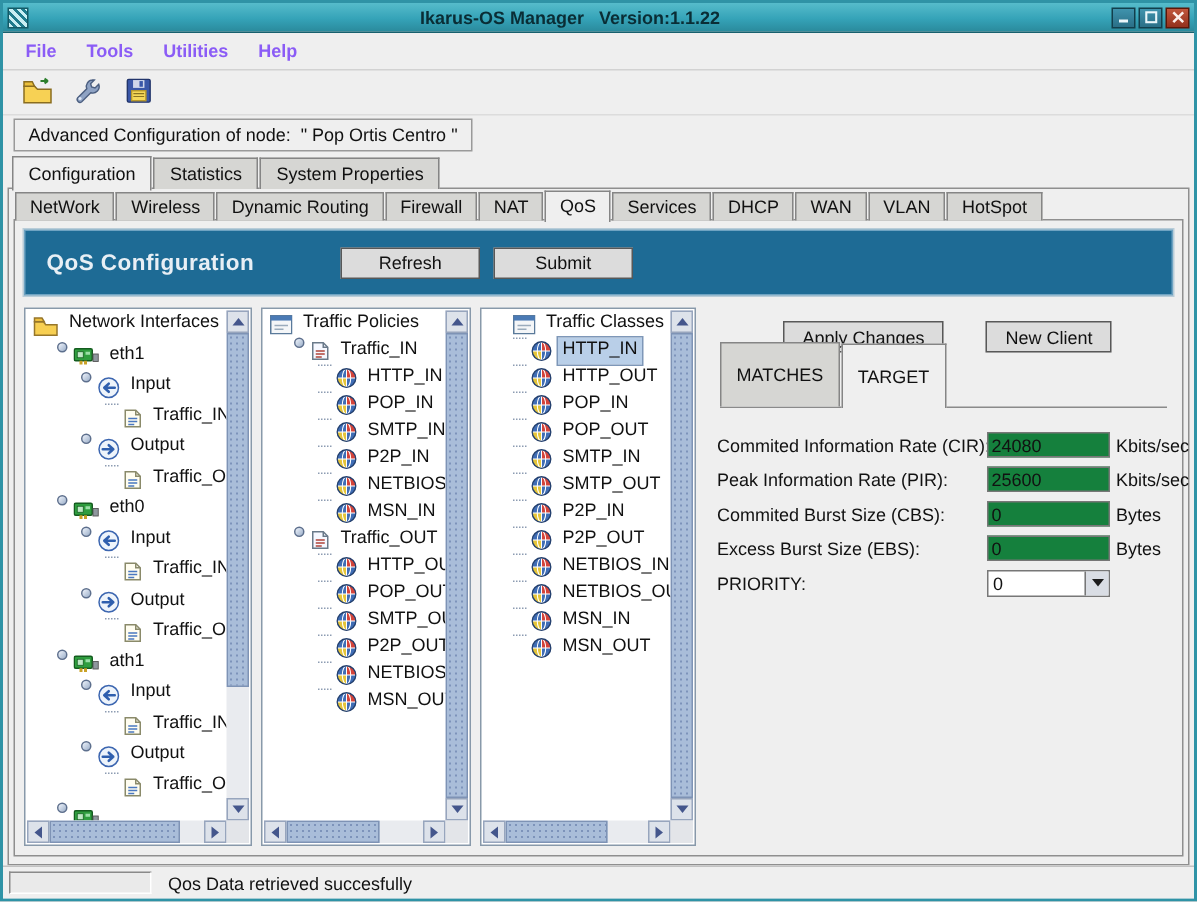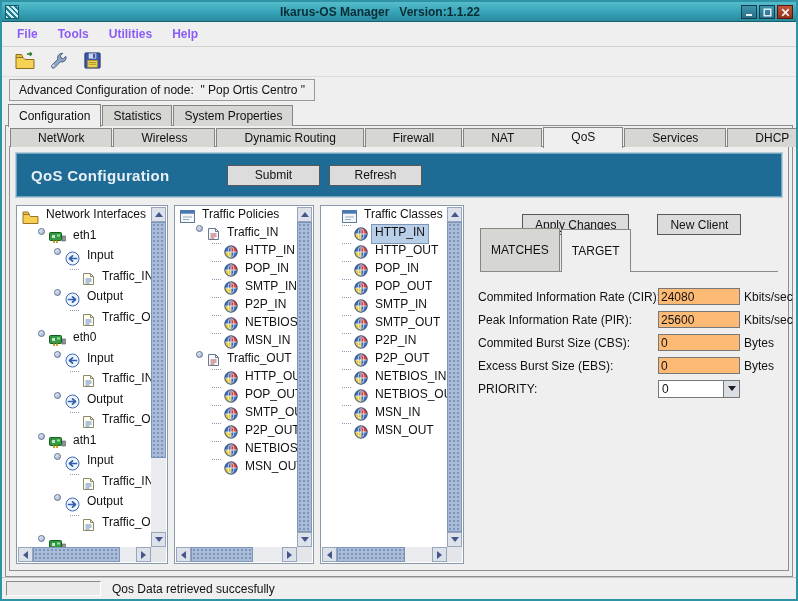--- a/index.html
+++ b/index.html
@@ -67,21 +67,21 @@
   .tab{
     background:#d6d6d3; border:1px solid #858585; border-bottom:none;
     padding:3px 10px 3px; font-size:12px; color:#111; margin-right:1px;
     cursor:default; white-space:nowrap;
   }
   .tab.selected{
     background:#efefef; padding-top:4px; padding-bottom:4px; margin-bottom:-1px;
   }
   .main-tabs{ height:23px; flex:none; padding:0 0 0 6px; margin-bottom:-1px; }
   .sub-tabs{ height:21px; flex:none; padding:1px 0 0 4px; margin-bottom:-1px; }
-  .sub-tabs .tab{ padding:2px 27px; }
+  .sub-tabs .tab{ padding:2px 9px; }
   .sub-tabs .tab.selected{ padding-bottom:4px; }
 
   
   .content{
     flex:1; min-height:0; margin:0 3px; border:1px solid #8f8f8f;
     background:#efefef; display:flex; flex-direction:column;
   }
   .sub-content{
     flex:1; min-height:0; margin:0 3px 5px; border:1px solid #8f8f8f;
     background:#efefef; display:flex; flex-direction:column;
@@ -154,21 +154,21 @@
   
   .config-panel{ flex:1; min-width:0; position:relative; padding:0 4px 0 8px; }
   .cfg-buttons{ margin:9px 0 0 44px; display:flex; gap:28px; }
   .cfg-buttons .btn{ padding:2px 12px; }
   .small-tabs{ margin:15px 0 0 2px; border-bottom:1px solid #8a8a8a; height:22px; }
   .small-tabs .tab{ padding:14px 10px; }
   .fields{ margin-top:13px; }
   .field-row{ display:flex; align-items:center; height:23px; }
   .field-label{ width:180px; flex:none; font-size:12px; color:#111; white-space:nowrap; }
   .field-input{
-    width:82px; height:17px; flex:none; border:1px solid #777; background:#fdba74;
+    width:82px; height:17px; flex:none; border:1px solid #777; background:#15803d;
     font-family:"Liberation Sans",sans-serif; font-size:12px; padding:0 2px; color:#111;
   }
   .unit{ margin-left:4px; font-size:12px; color:#111; white-space:nowrap; }
   .combo{ width:82px; height:18px; flex:none; border:1px solid #777; background:#fff; display:flex; }
   .combo-value{ flex:1; font-size:12px; padding:1px 3px; color:#111; }
   .combo-btn{
     width:16px; flex:none; background:#d9dde4; border-left:1px solid #777;
     display:flex; align-items:center; justify-content:center;
   }
   .combo-arrow{ width:0; height:0; border-left:4px solid transparent; border-right:4px solid transparent; border-top:5px solid #1c1c1c; }
@@ -266,22 +266,22 @@
         <div class="tab">DHCP</div>
         <div class="tab">WAN</div>
         <div class="tab">VLAN</div>
         <div class="tab">HotSpot</div>
       </div>
 
     <div class="sub-content">
 
       <div class="qos-header">
         <span class="qos-title">QoS Configuration</span>
+        <button class="btn">Refresh</button>
         <button class="btn">Submit</button>
-        <button class="btn">Refresh</button>
       </div>
 
       <div class="panes">
 
         <div class="tree-panel p1">
           <div class="tree-viewport">
             <div class="tree-rows rh21" id="tree-interfaces">
                 <div class="tree-row" style="padding-left: 4px;">
                   <span class="t-icon">
                     <svg width="17" height="14" viewBox="0 0 17 14">

